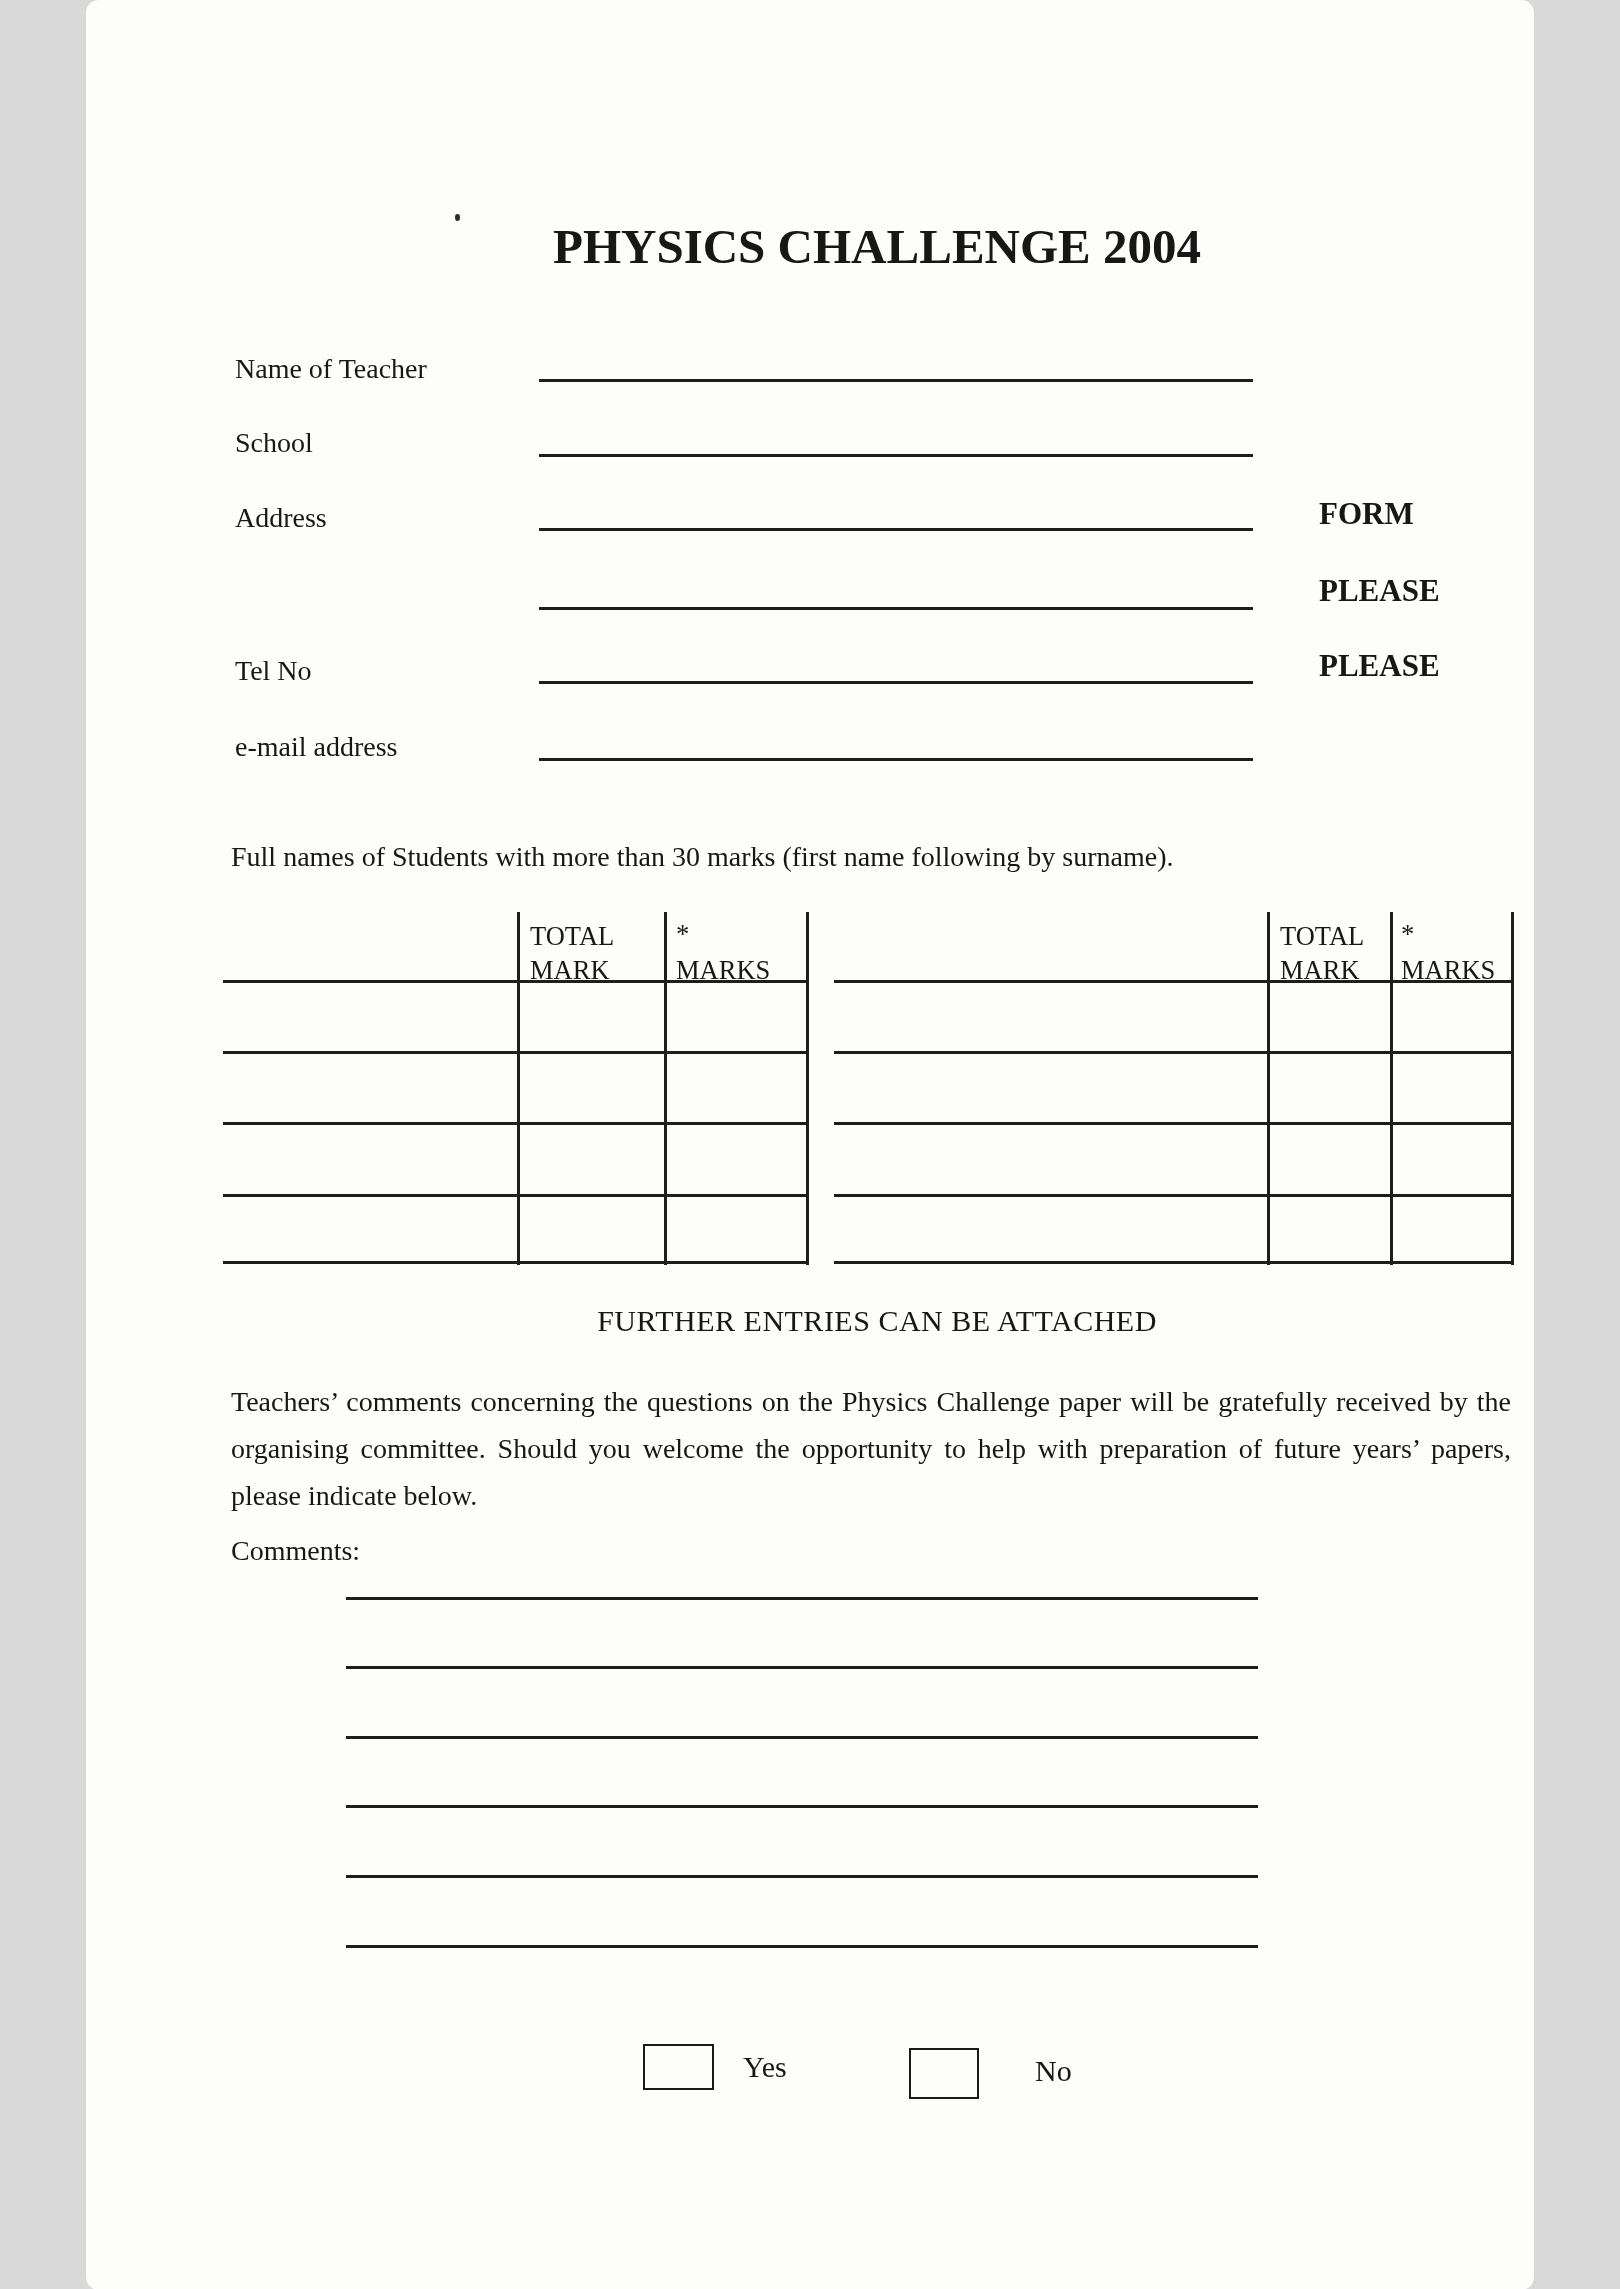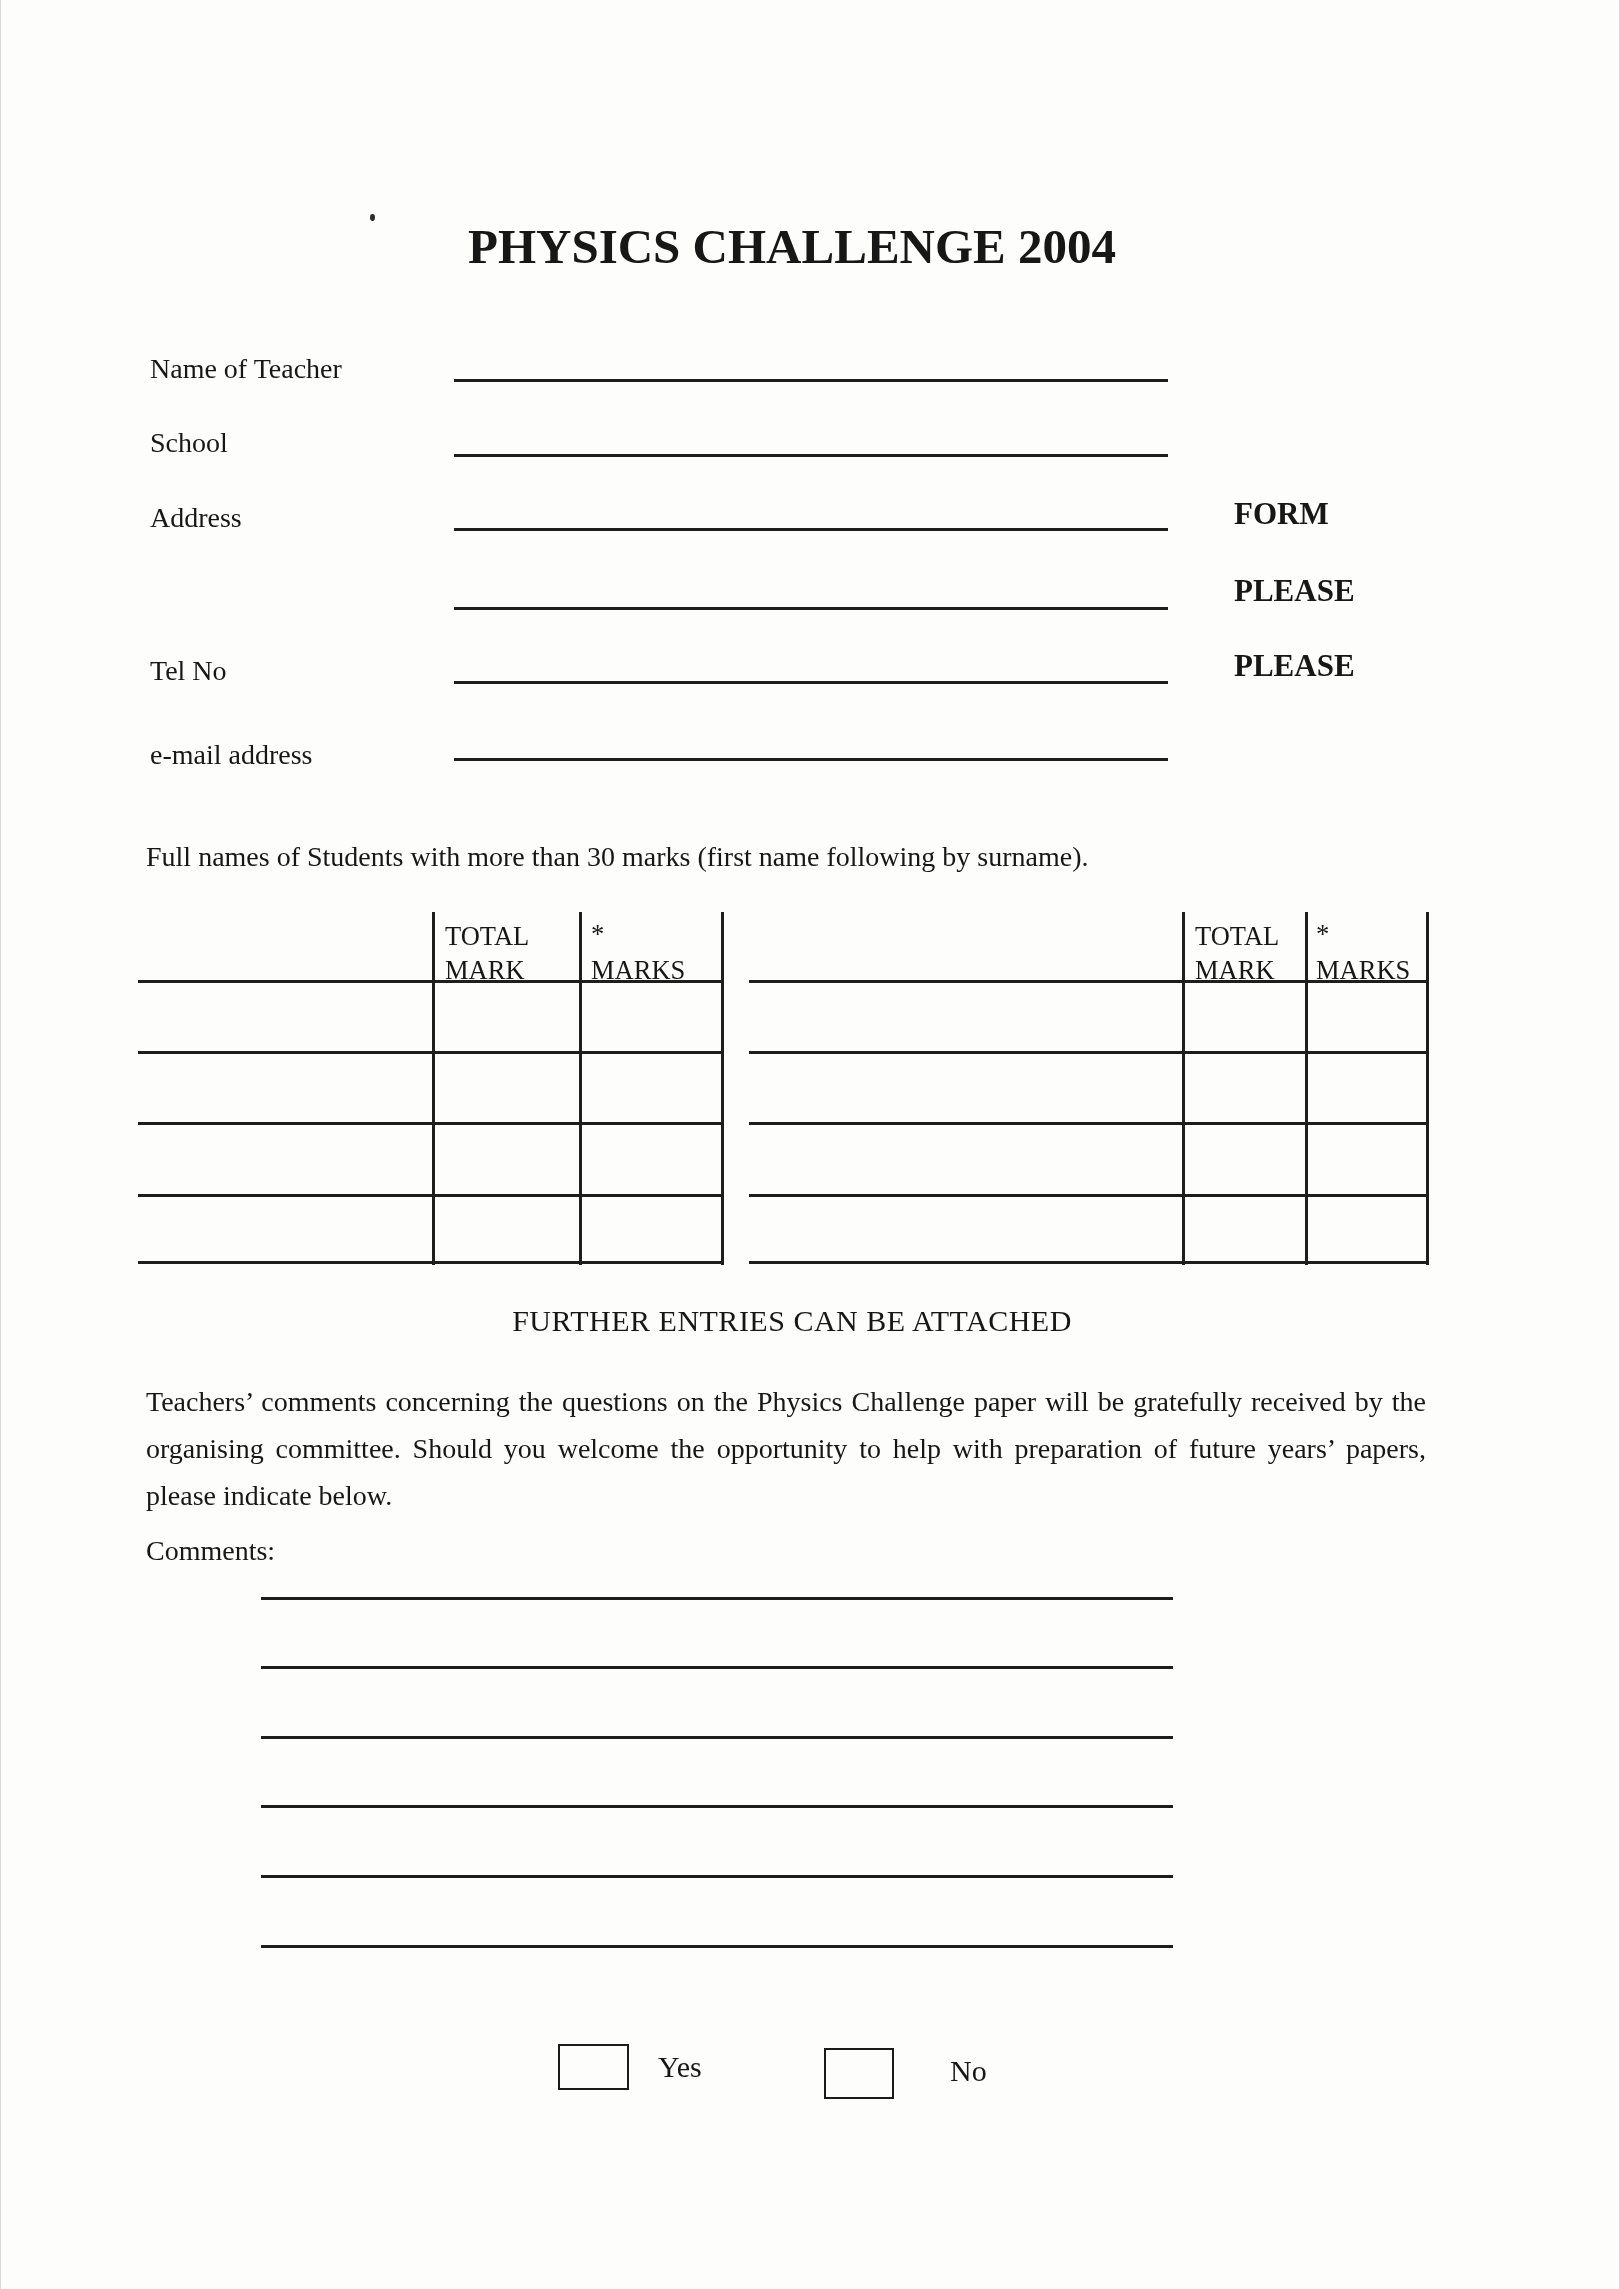--- a/index.html
+++ b/index.html
@@ -1,21 +1,22 @@
 <!DOCTYPE html>
 <html><head>
 <meta charset="utf-8">
 <style>
   * { margin:0; padding:0; box-sizing:border-box; }
   html,body { background:#d9d9d9; }
   .page {
-    position:relative; width:1618px; height:2290px; margin:0 auto;
+    position:relative; width:1448px; height:2290px; margin:0 auto;
     background:#fdfdfb; color:#171717;
     font-family:"Liberation Serif","DejaVu Serif",serif;
     overflow:hidden;
+    border-radius:13px;
   }
   .rule  { position:absolute; height:2.9px; background:#1e1e1e; }
   .vrule { position:absolute; width:2.9px;  background:#1e1e1e; }
   .lbl   { position:absolute; font-size:28px; white-space:nowrap; }
   .small-caps-hd { position:absolute; font-size:26.5px; white-space:nowrap; }
   .title {
     position:absolute; left:0; top:218px; width:1582px;
     text-align:center; font-size:49px; font-weight:bold; letter-spacing:0px;
   }
   .subtitle {
@@ -54,21 +55,21 @@
   <div class="rule" style="left:453px; top:454px; width:714px;"></div>
 
   <div class="lbl" style="left:149px; top:502px;text-align:center;">Address</div>
   <div class="rule" style="left:453px; top:528px; width:714px;"></div>
 
   <div class="rule" style="left:453px; top:607px; width:714px;"></div>
 
   <div class="lbl" style="left:149px; top:655px;">Tel No</div>
   <div class="rule" style="left:453px; top:681px; width:714px;"></div>
 
-  <div class="lbl" style="left:149px; top:731px;margin-top:8px;">e-mail address</div>
+  <div class="lbl" style="left:149px; top:731px;">e-mail address</div>
   <div class="rule" style="left:453px; top:758px; width:714px;"></div>
 
   <div class="block-note" style="top:496px;">FORM</div>
   <div class="block-note" style="top:573px;">PLEASE</div>
   <div class="block-note" style="top:648px;">PLEASE</div>
 
   <div class="lbl" style="left:145px; top:841px;">Full names of Students with more than 30 marks (first name following by surname).</div>
 
   <div class="vrule" style="left:431px; top:912px; height:353px;"></div>
   <div class="vrule" style="left:578px; top:912px; height:353px;"></div>

